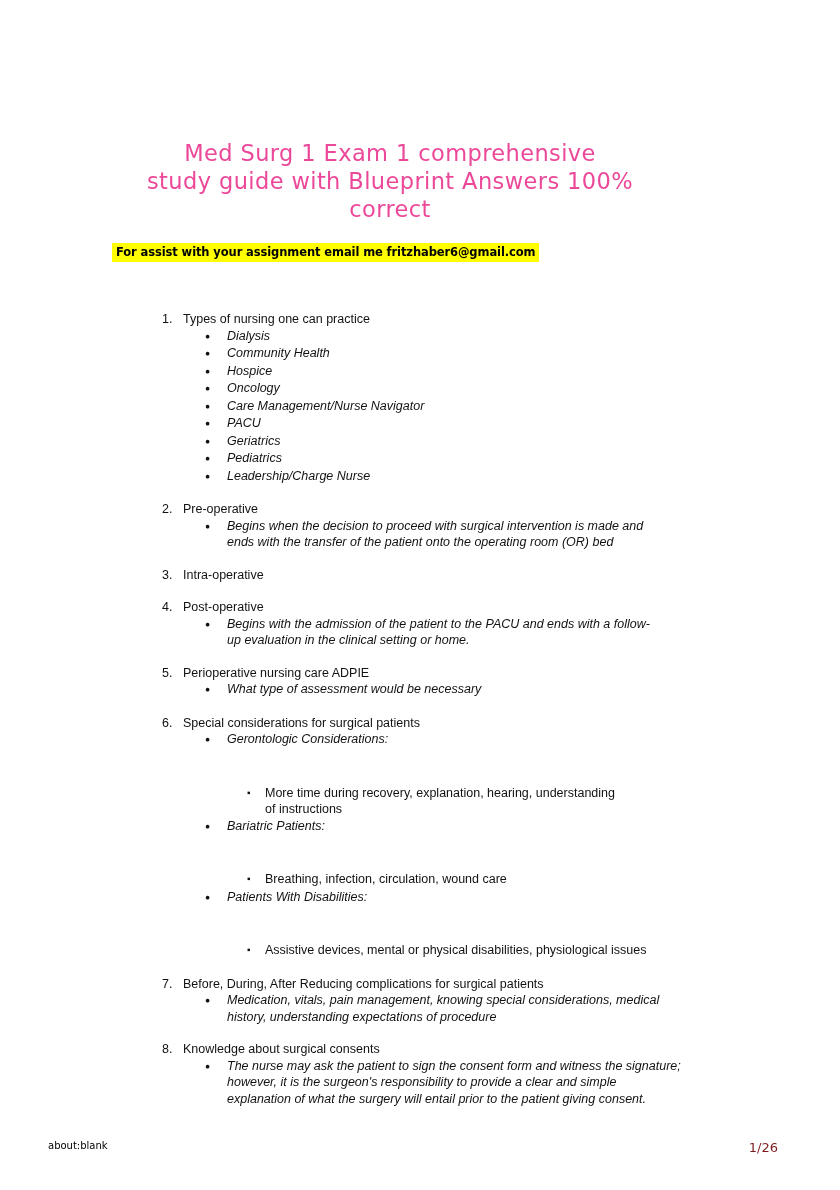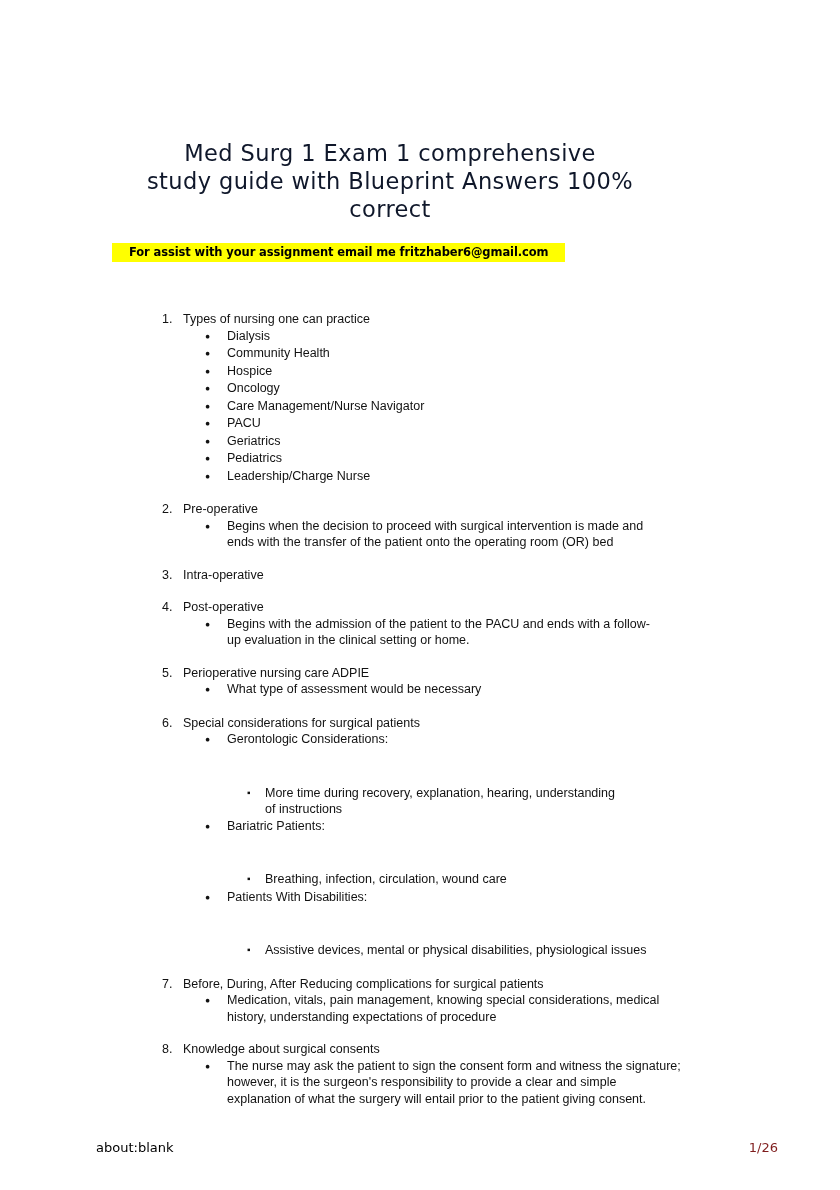--- a/index.html
+++ b/index.html
@@ -16,58 +16,58 @@
     background: #ffffff;
   }
   .doc-title {
     position: absolute;
     top: 139px; left: 0; width: 780px;
     text-align: center;
     font-family: "DejaVu Sans", sans-serif;
     font-size: 22.5px;
     line-height: 28px;
     letter-spacing: 0.4px;
-    color: #0f172a;
+    color: #ec4899;
   }
   .promo {
     position: absolute;
     top: 243px; left: 112px;
     background: #ffff00;
     font-family: "DejaVu Sans", sans-serif;
     font-weight: bold;
     font-size: 11.5px;
     line-height: 19px;
-    padding: 0 17px;
+    padding: 0 4px;
     letter-spacing: -0.1px;
     color: #000000;
   }
   .study-list {
     position: absolute;
     top: 311px; left: 162px;
     width: 560px;
     font-size: 12.5px;
     line-height: 16.5px;
     color: #121212;
   }
   .item { margin-bottom: 16px; }
   .item-head { display: flex; }
   .num { width: 21px; flex: none; }
-  .b2 { display: flex; margin-left: 43px; }
+  .b2 { display: flex; margin-left: 43px; font-style: italic; }
   .b2 .marker { width: 22px; flex: none; }
   .b3 { display: flex; margin-left: 85px; margin-top: 36px; }
   .b3 .marker { width: 18px; flex: none; }
   .marker { line-height: 16.5px; color: #121212; }
   .marker.disc::before { content: "●"; font-size: 8.5px; position: relative; top: -1px; }
   .marker.sq::before { content: "▪"; font-size: 10px; position: relative; top: -1px; }
   .btext { white-space: pre-line; }
   .footer-url {
     position: absolute;
     left: 48px; top: 1140px;
     font-family: "DejaVu Sans", sans-serif;
-    font-size: 13px; color: #000000; margin-left: 48px;
+    font-size: 10px; color: #000000;
   }
   .footer-page {
     position: absolute;
     right: 62px; top: 1140px;
     font-family: "DejaVu Sans", sans-serif;
     font-size: 13px; color: #7f1d1d;
   }
 </style>
 </head>
 <body>

